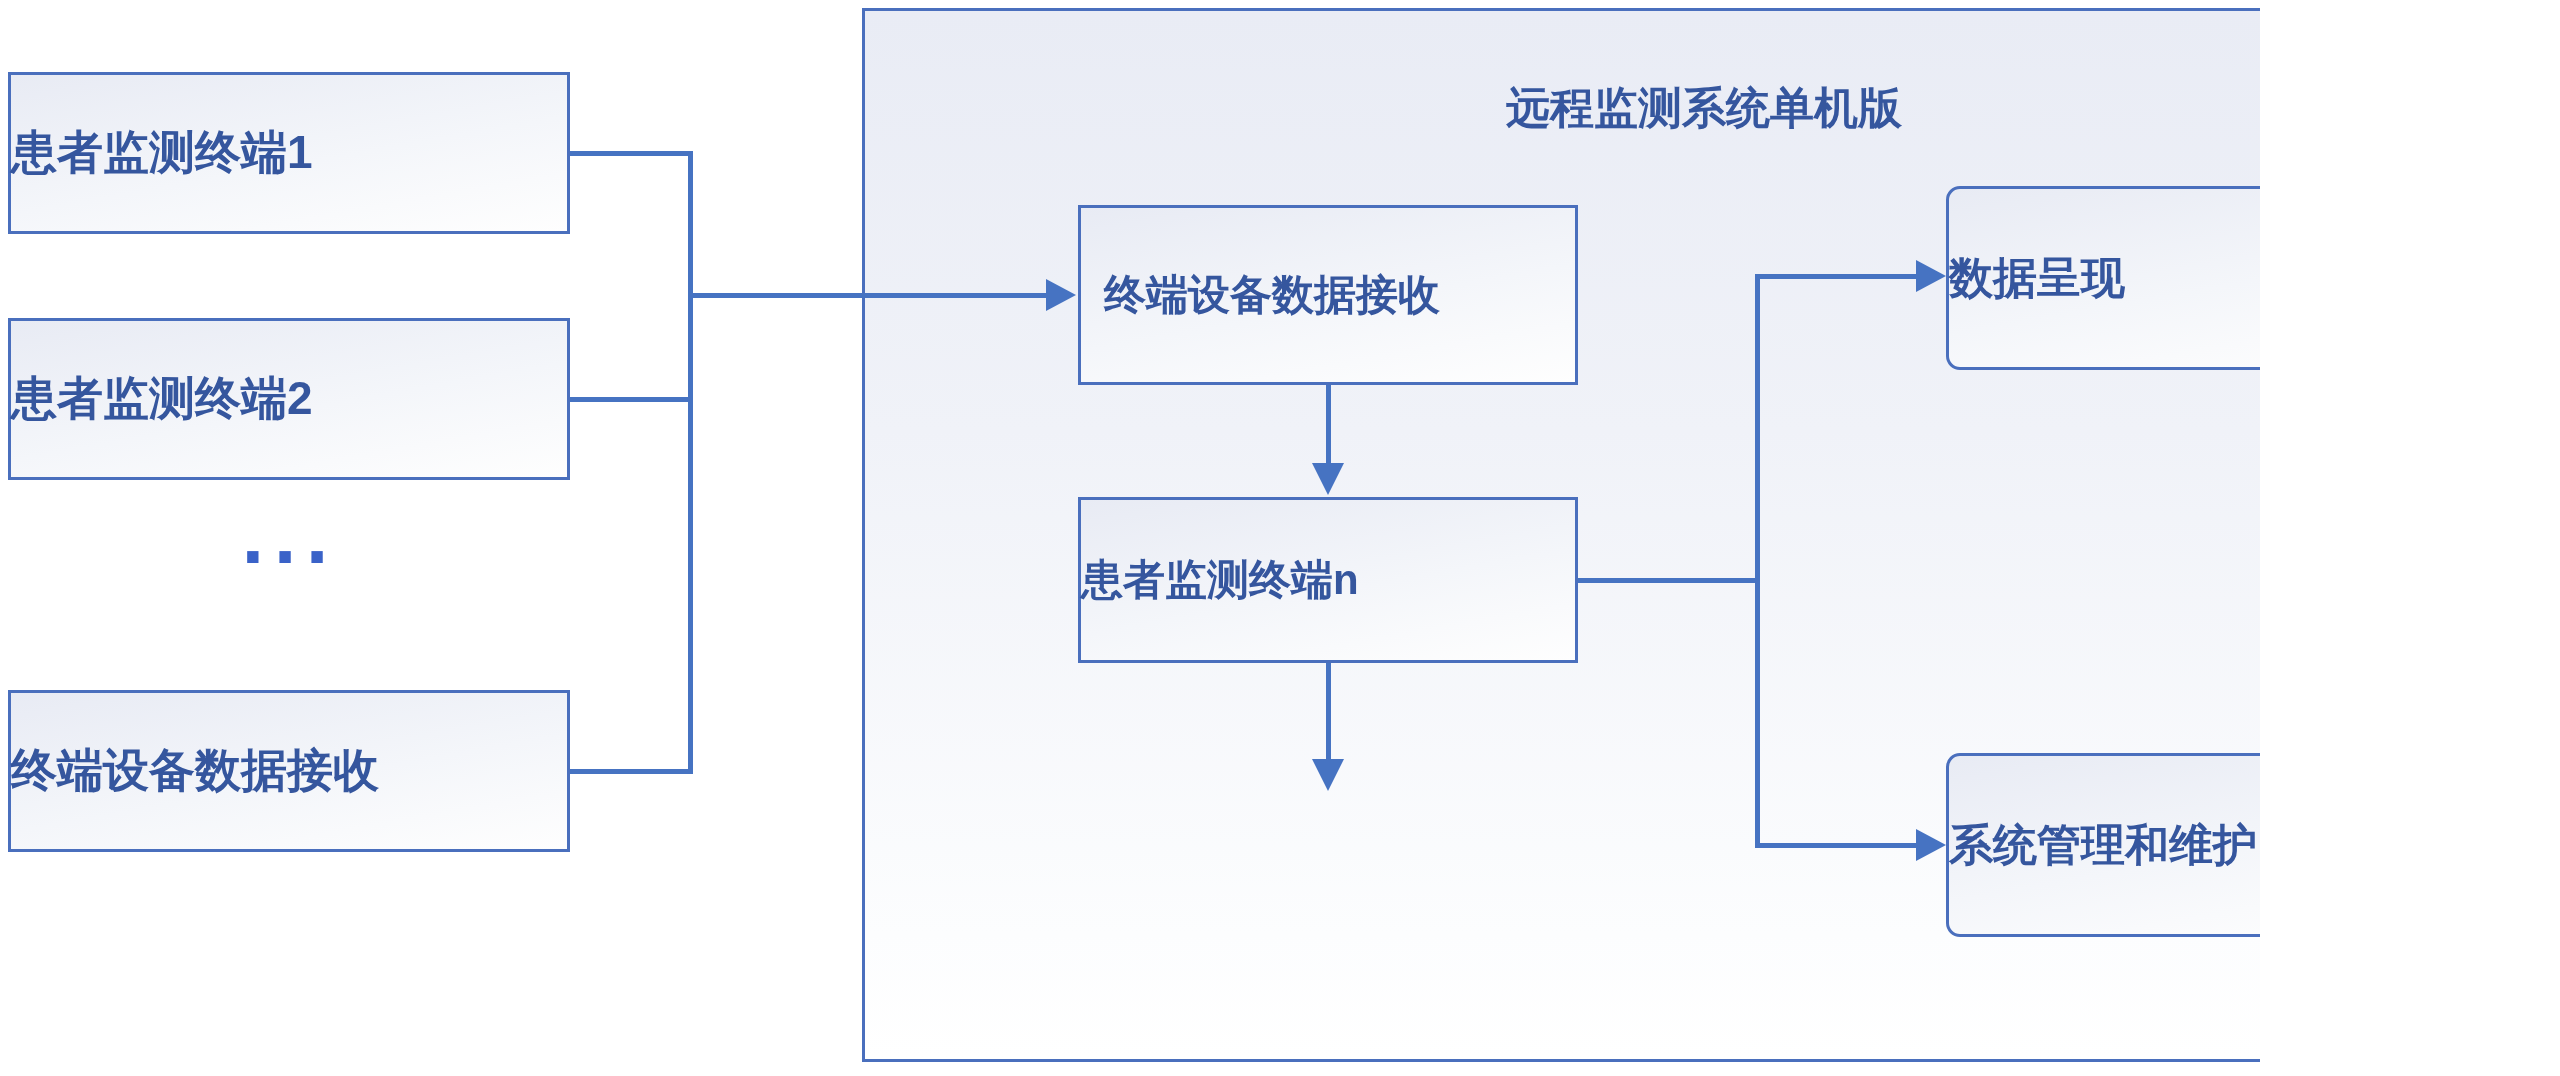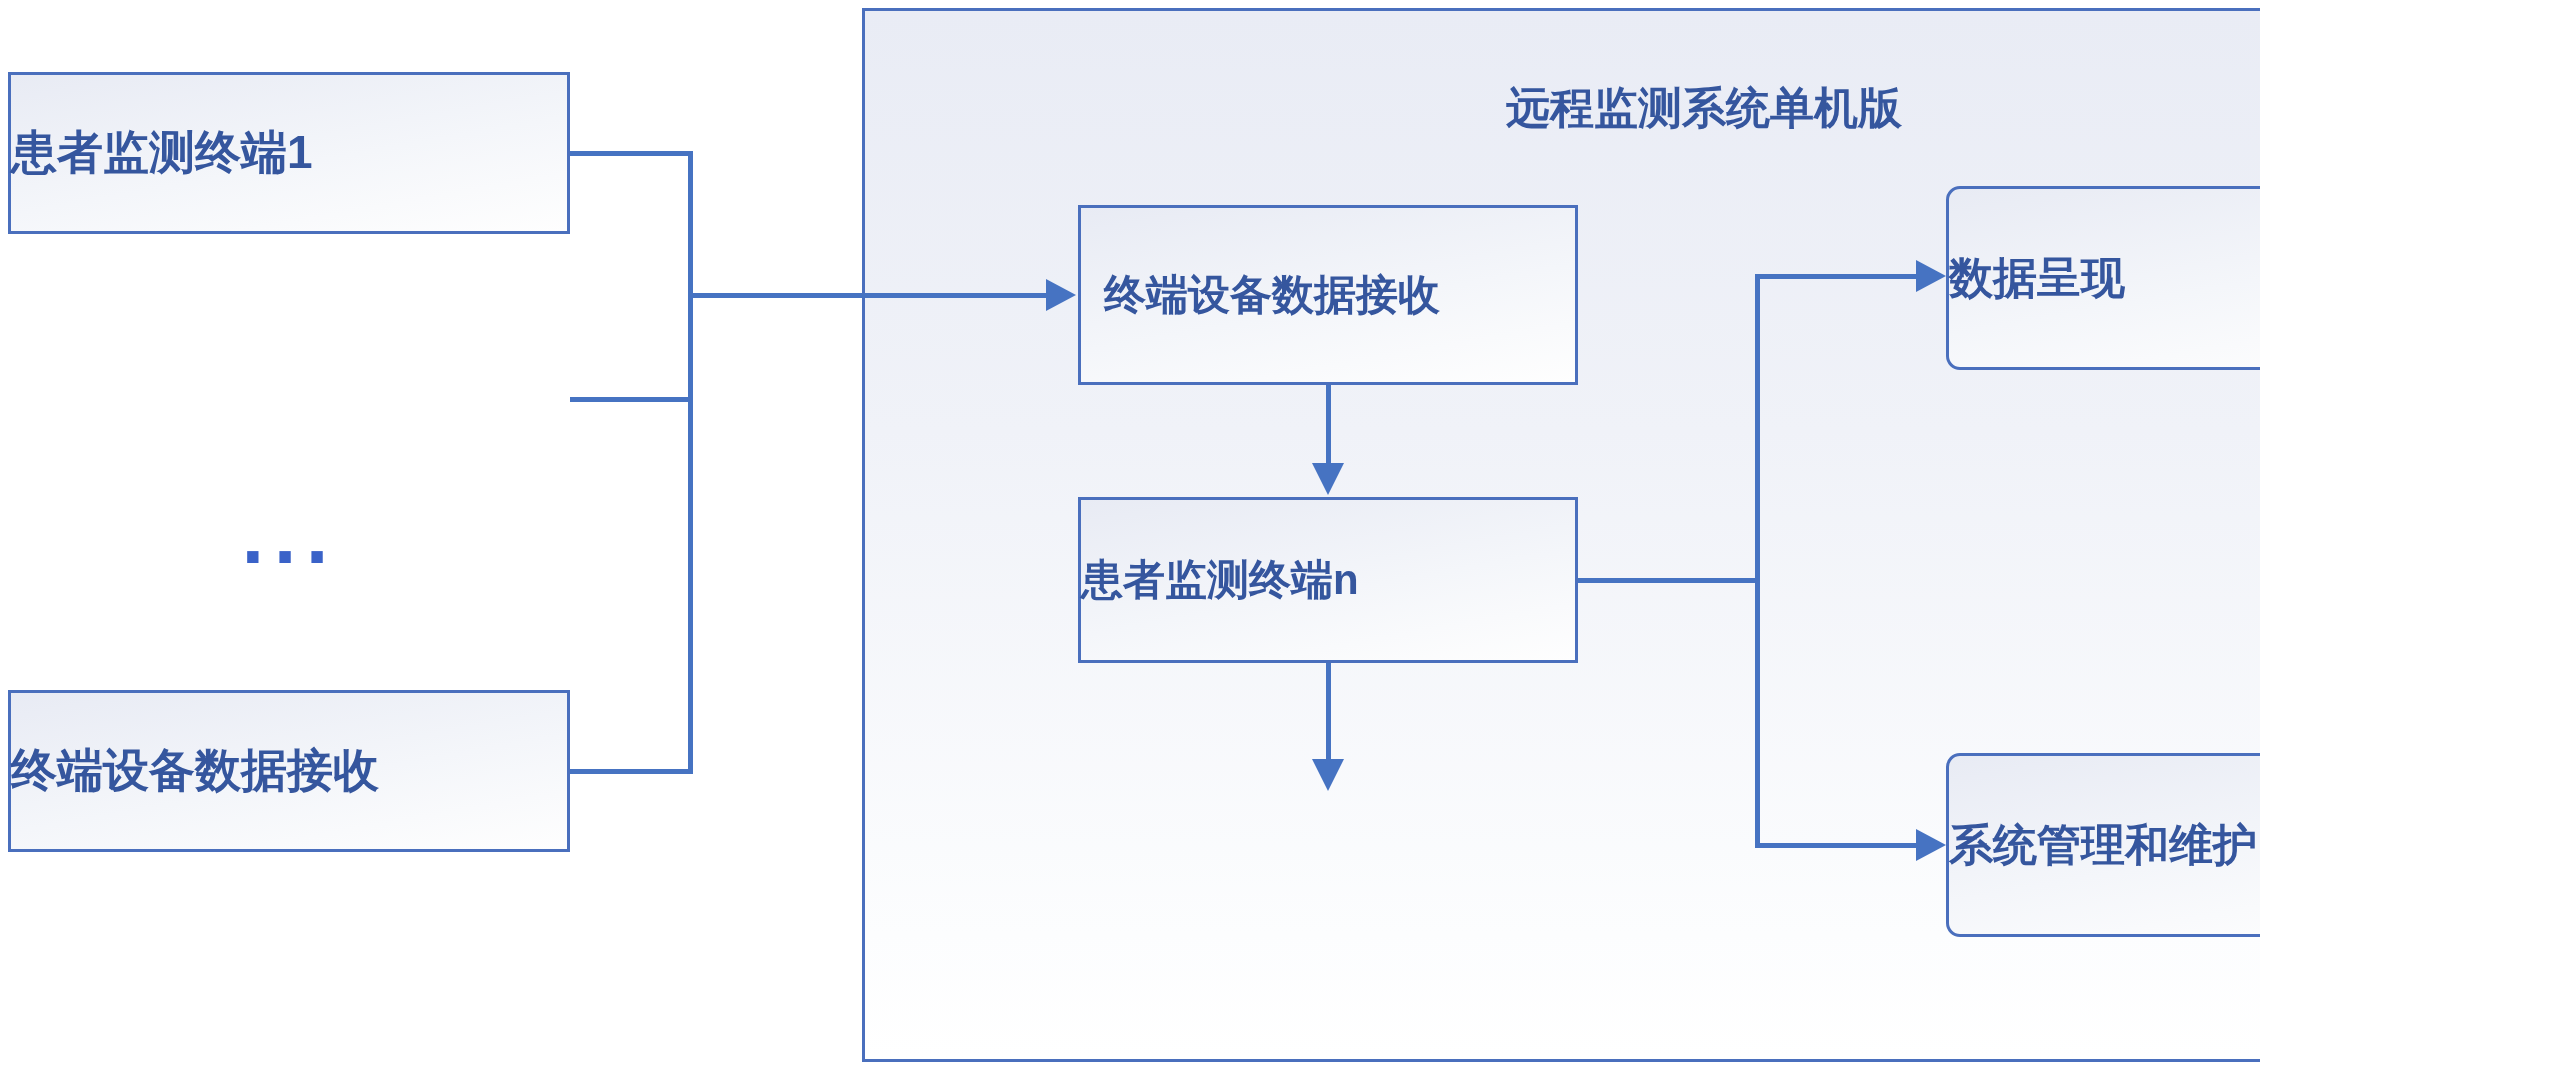--- a/index.html
+++ b/index.html
@@ -61,20 +61,23 @@
 
 <div class="stage">
 
   <div class="container-box">
     <div class="container-title">远程监测系统单机版</div>
   </div>
 
   <div class="box terminal" style="top:72px;">
     <span>患者监测终端1</span>
   </div>
+  <div class="box terminal" style="top:318px;">
+    <span>患者监测终端2</span>
+  </div>
   <div class="dots">...</div>
   <div class="box terminal" style="top:690px;">
     <span>终端设备数据接收</span>
   </div>
 
   <div class="box inner" style="top:205px;height:180px;padding-left:23px;">
     <span>终端设备数据接收</span>
   </div>
   <div class="box inner" style="top:497px;height:166px;">
     <span>患者监测终端n</span>

